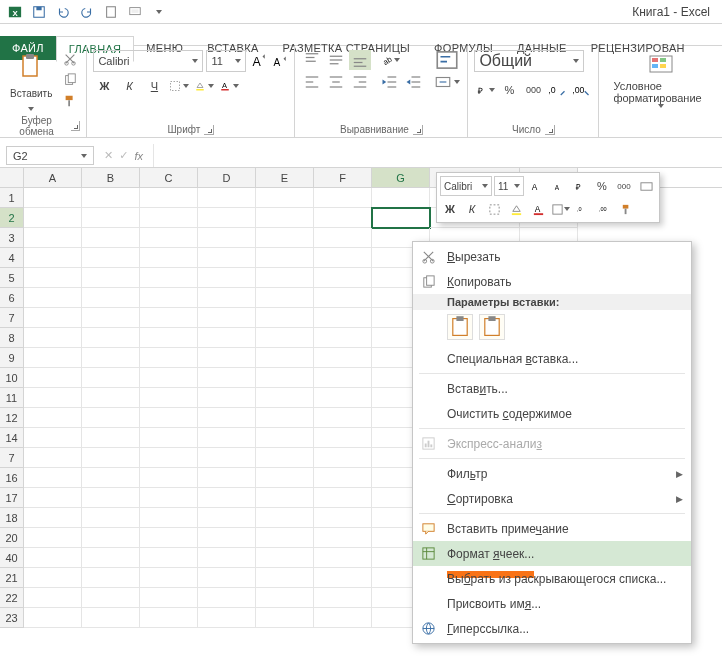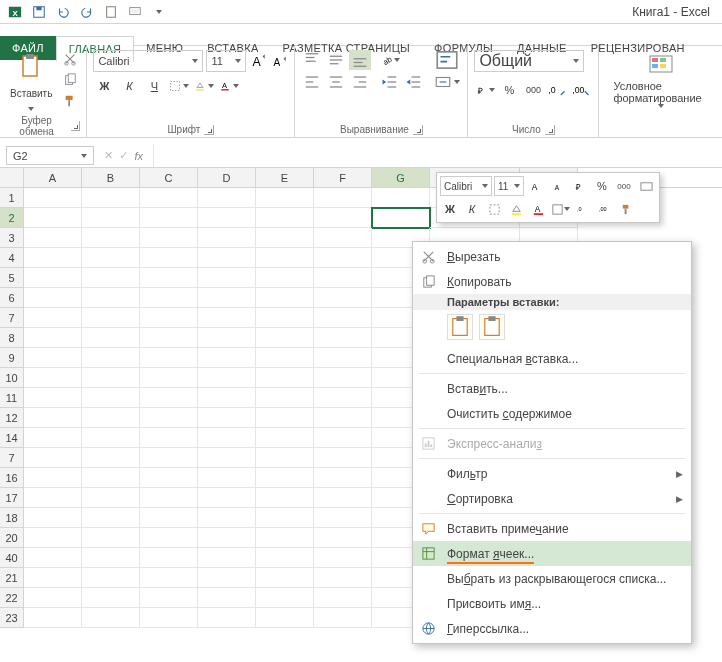--- a/index.html
+++ b/index.html
@@ -84,21 +84,21 @@
 .ctx-item { display: flex; align-items: center; height: 25px; padding: 0 8px 0 6px; gap: 10px; font-size: 12px; color: #444; }
 .ctx-item.hover { background: #d5e8d4; }
 .ctx-item.disabled { color: #aaa; }
 .ctx-ico { width: 18px; height: 18px; display: flex; align-items: center; justify-content: center; flex-shrink: 0; }
 .ctx-ico svg { width: 15px; height: 15px; }
 .ctx-arrow { margin-left: auto; font-size: 9px; color: #666; }
 .ctx-sep { height: 1px; background: #e5e5e5; margin: 2px 6px; }
 .ctx-header { background: #f0f0f0; font-weight: 600; height: 16px; display: flex; align-items: center; padding-left: 34px; font-size: 11px; }
 .ctx-paste-row { display: flex; gap: 6px; padding: 4px 0 6px 34px; }
 .paste-opt { width: 26px; height: 26px; border: 1px solid #ddd; background: #fffdf5; display:flex; align-items:center; justify-content:center; }
-.underline-red { border-bottom: 2px solid #f97316; padding-bottom: 1px; }
+.underline-red { border-bottom: 7px solid #f97316; padding-bottom: 10px; }
 .ul { text-decoration: underline; }
 </style>
 </head>
 <body>
 
 <div class="titlebar">
   <div class="qat">
     <div class="qat-btn">
         <svg viewBox="0 0 16 16">
           <rect x="1" y="2" width="14" height="12" fill="#217346"></rect>

